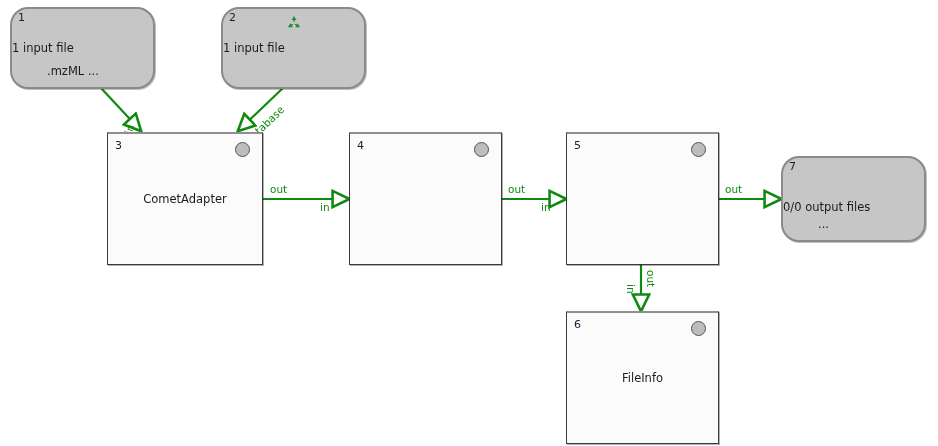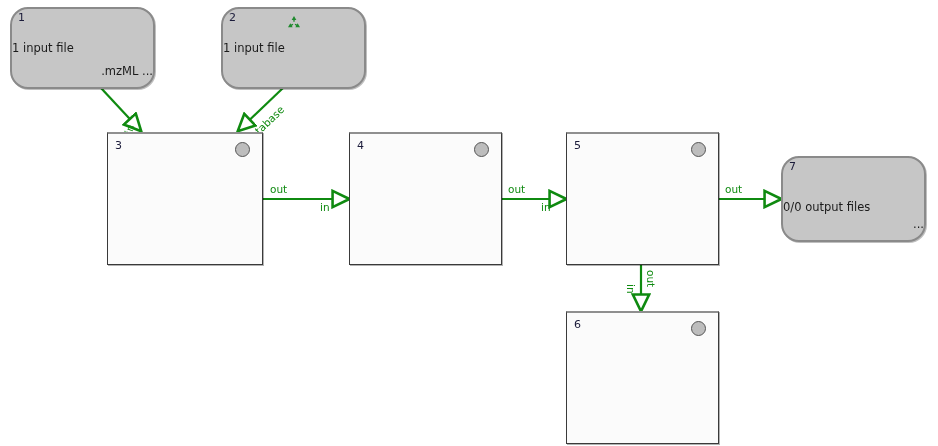--- a/index.html
+++ b/index.html
@@ -79,24 +79,24 @@
     position: absolute;
     left: 0;
     right: 0;
     top: 32px;
     text-align: left;
     font-size: 11.5px;
     color: #1b1b1b;
   }
   .io-label-sub {
     position: absolute;
-    left: 3px;
+    left: 12px;
     right: 0;
     bottom: 9px;
-    text-align: right;
+    text-align: left;
     font-size: 11.5px;
     color: #1b1b1b;
     margin-left: 23px;
   }
 
   .tool-label {
     position: absolute;
     left: 0;
     right: 0;
     top: 50%;
@@ -184,35 +184,37 @@
           <path d="M20.0 17.6 L13.8 17.5 L14.9 15.6 L12.9 14.4 L13.8 12.9 L15.8 14.1 L16.9 12.2 Z"></path>
         </g>
       </svg>
     </span>
     <span class="io-label-main">1 input file</span>
   </div>
 
   <div class="node tool" style="left:107px; top:132px; width:156px; height:133px;">
     <span class="node-number">3</span>
     <span class="status-bullet"></span>
+    <span class="tool-label">CometAdapter</span>
   </div>
 
   <div class="node tool" style="left:349px; top:132px; width:153px; height:133px;">
     <span class="node-number">4</span>
     <span class="status-bullet"></span>
   </div>
 
   <div class="node tool" style="left:566px; top:132px; width:153px; height:133px;">
     <span class="node-number">5</span>
     <span class="status-bullet"></span>
   </div>
 
   <div class="node tool" style="left:566px; top:311px; width:153px; height:133px;">
     <span class="node-number">6</span>
     <span class="status-bullet"></span>
+    <span class="tool-label">FileInfo</span>
   </div>
 
   <div class="node io" style="left:781px; top:156px; width:145px; height:86px;">
     <span class="node-number">7</span>
     <span class="io-label-main" style="top:42px;">0/0 output files</span>
     <span class="io-label-sub">...</span>
   </div>
 
 </div>
 

